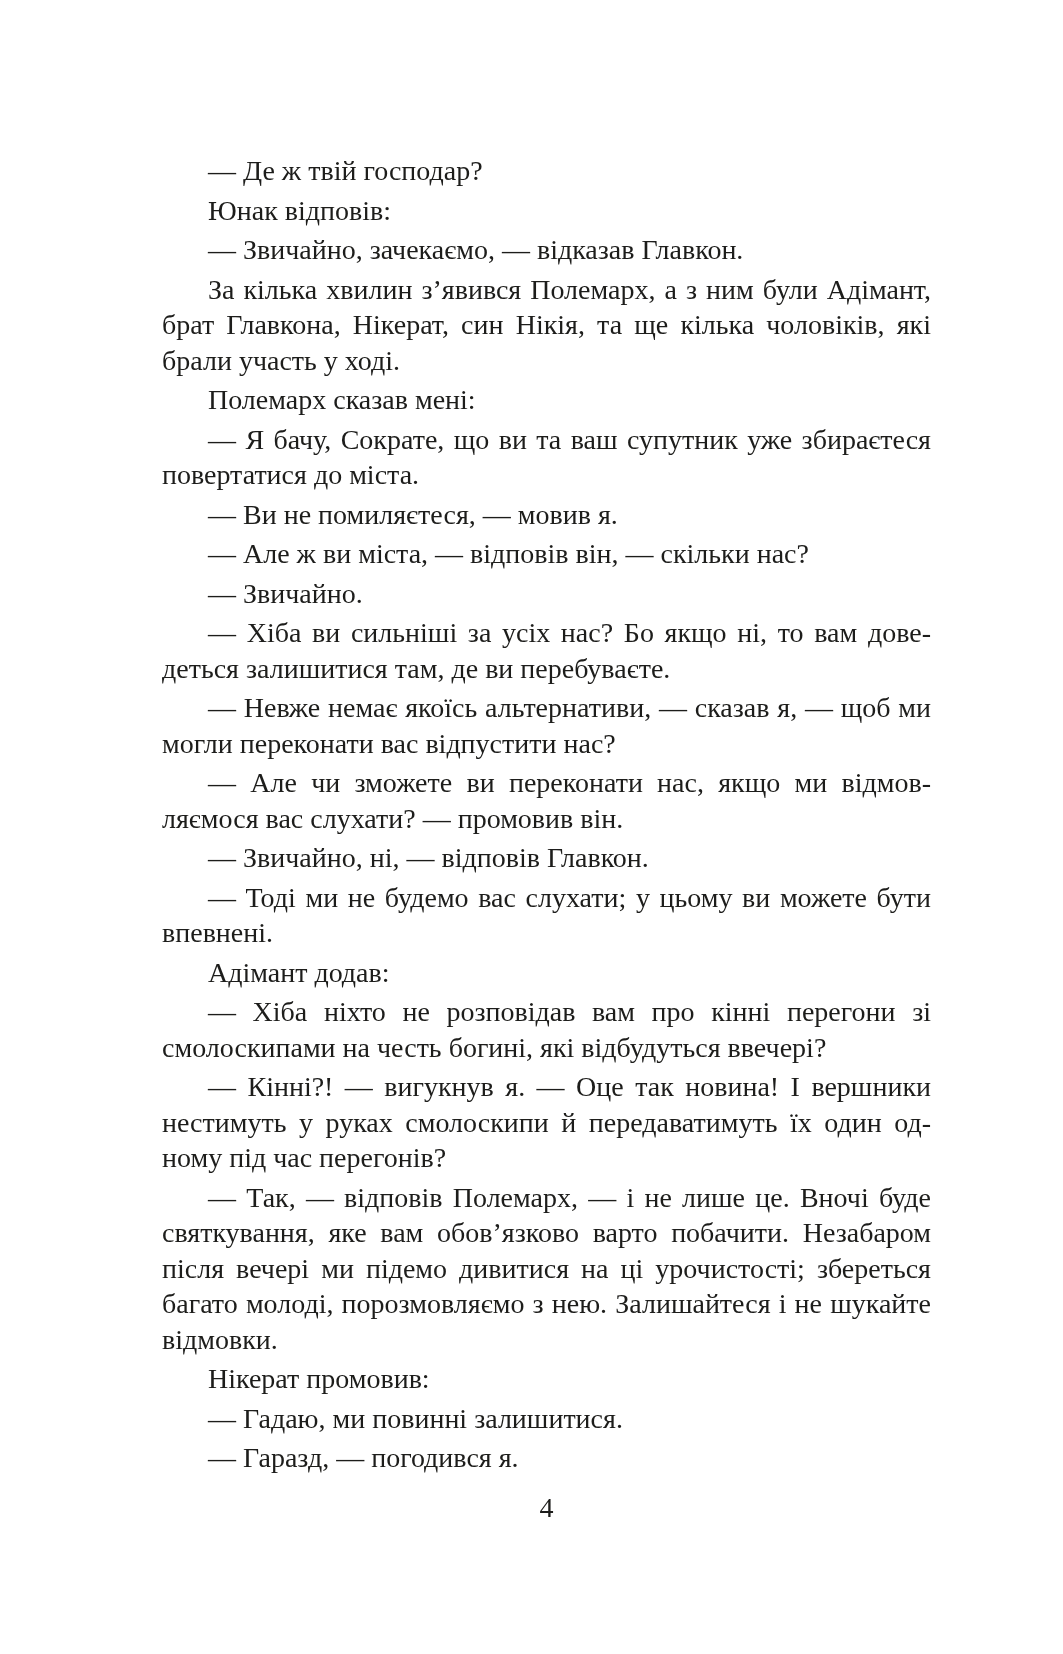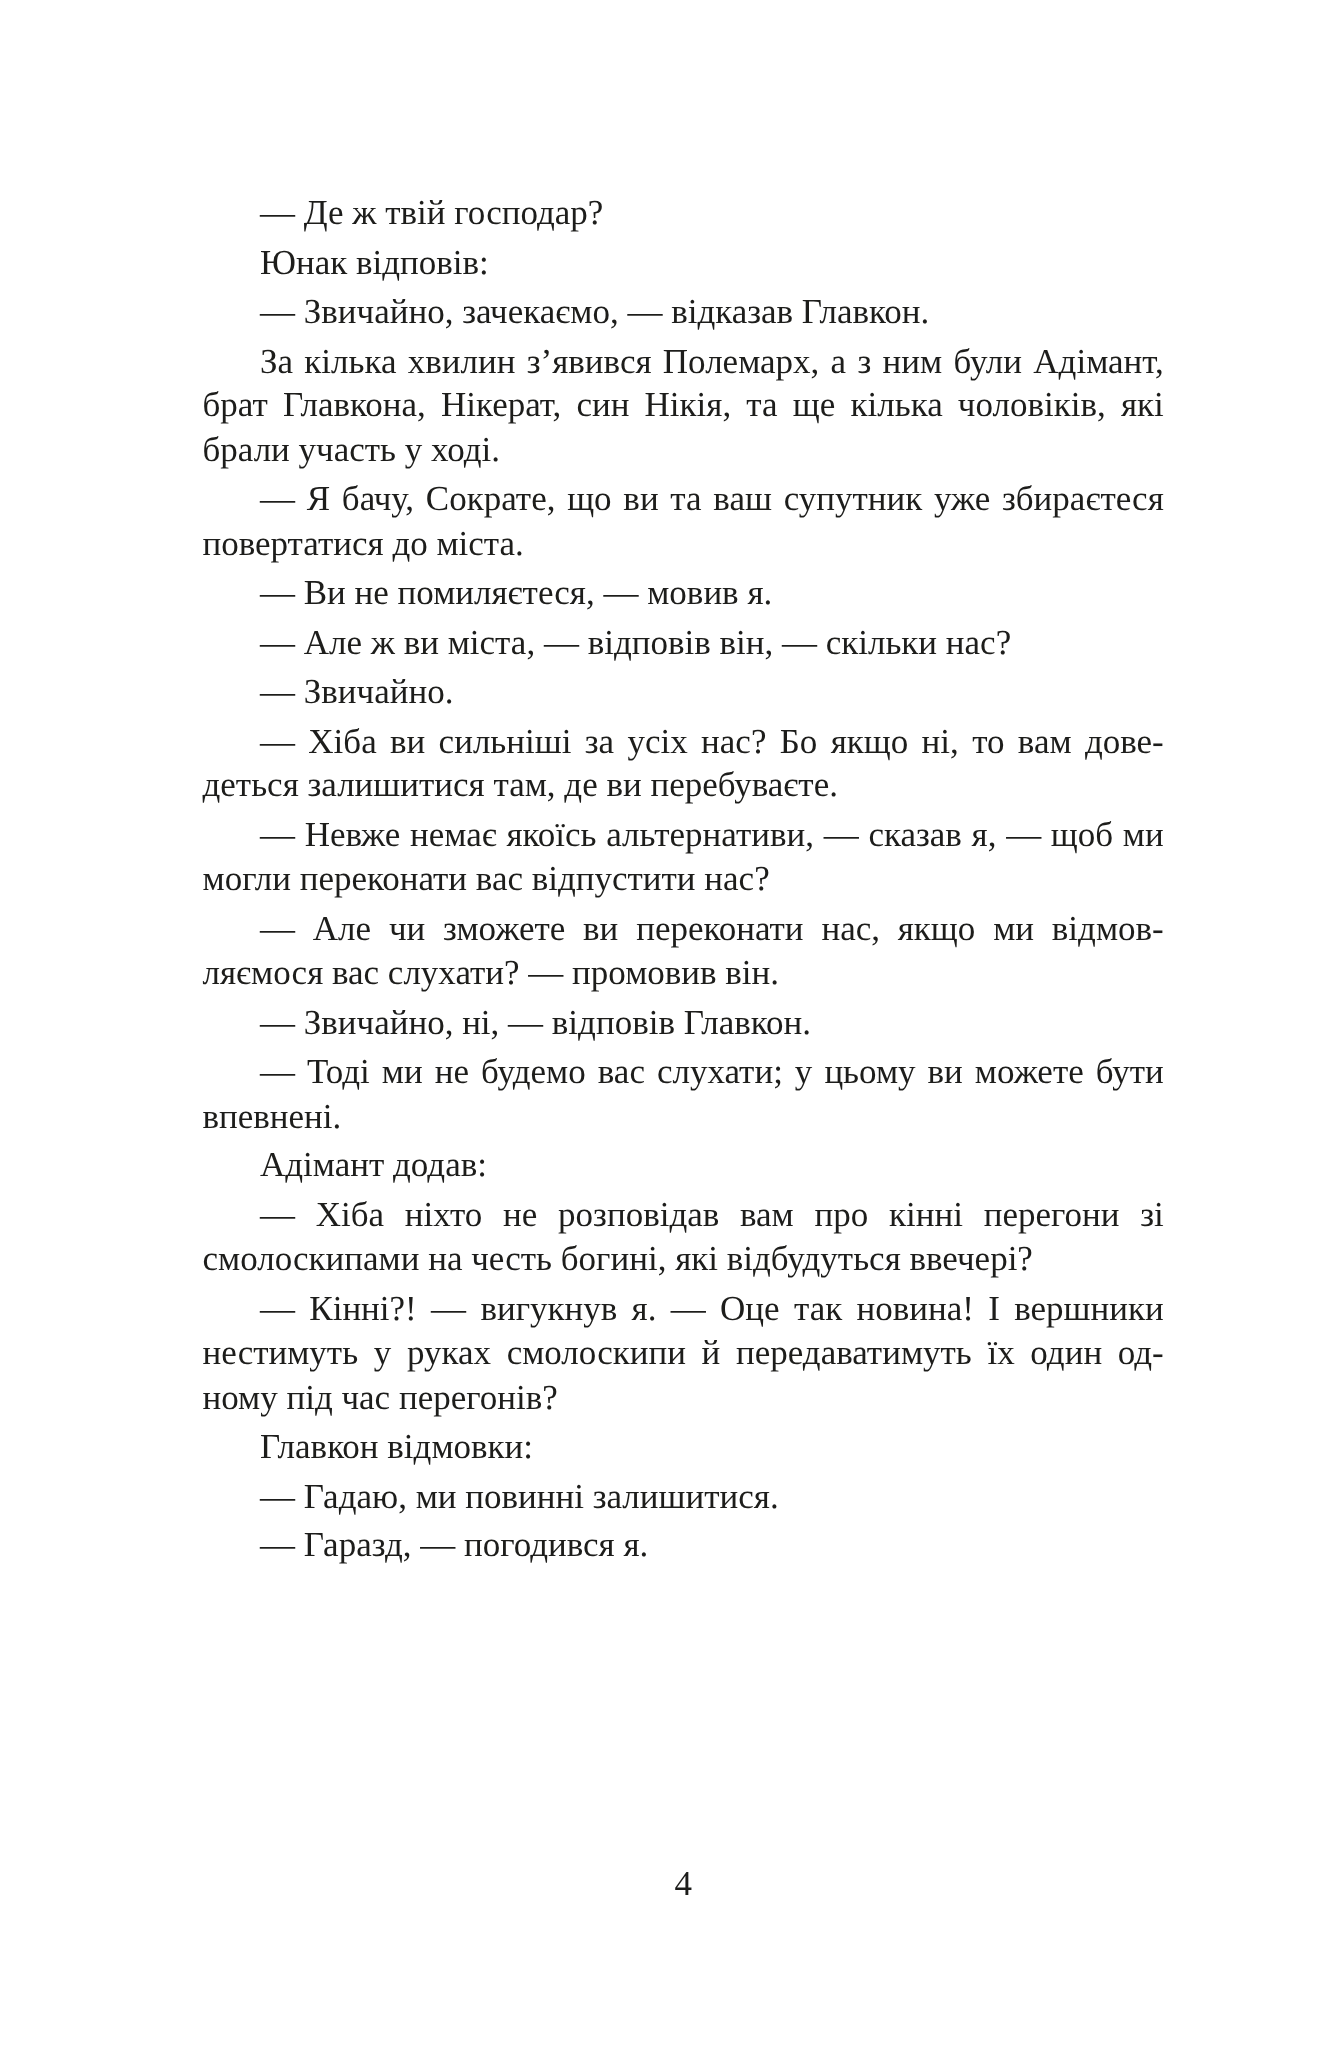--- a/index.html
+++ b/index.html
@@ -49,30 +49,32 @@
 </style>
 </head>
 <body>
 
 <div class="page">
   <main class="text-block">
       <p>— Де ж твій господар?</p>
       <p>Юнак відповів:</p>
       <p>— Звичайно, зачекаємо, — відказав Главкон.</p>
       <p>За кілька хвилин з’явився Полемарх, а з ним були Аді­мант, брат Главкона, Нікерат, син Нікія, та ще кілька чолові­ків, які брали участь у ході.</p>
+      <p>Полемарх сказав мені:</p>
       <p>— Я бачу, Сократе, що ви та ваш супутник уже збираєте­ся повертатися до міста.</p>
       <p>— Ви не помиляєтеся, — мовив я.</p>
       <p>— Але ж ви міста, — відповів він, — скільки нас?</p>
       <p>— Звичайно.</p>
       <p>— Хіба ви сильніші за усіх нас? Бо якщо ні, то вам дове­деться залишитися там, де ви перебуваєте.</p>
       <p>— Невже немає якоїсь альтернативи, — сказав я, — щоб ми могли переконати вас відпустити нас?</p>
       <p>— Але чи зможете ви переконати нас, якщо ми відмов­ляємося вас слухати? — промовив він.</p>
       <p>— Звичайно, ні, — відповів Главкон.</p>
       <p>— Тоді ми не будемо вас слухати; у цьому ви можете бути впевнені.</p>
       <p>Адімант додав:</p>
       <p>— Хіба ніхто не розповідав вам про кінні перегони зі смолоскипами на честь богині, які відбудуться ввечері?</p>
       <p>— Кінні?! — вигукнув я. — Оце так новина! І вершники нестимуть у руках смолоскипи й передаватимуть їх один од­ному під час перегонів?</p>
-      <p>Главкон відмовки:</p>
+      <p>— Так, — відповів Полемарх, — і не лише це. Вночі буде святкування, яке вам обов’язково варто побачити. Не­забаром після вечері ми підемо дивитися на ці урочистості; збереться багато молоді, порозмовляємо з нею. Залишайте­ся і не шукайте відмовки.</p>
+      <p>Нікерат промовив:</p>
       <p>— Гадаю, ми повинні залишитися.</p>
       <p>— Гаразд, — погодився я.</p>
     </main>
   <footer class="folio">4</footer>
 </div>
 
 </body></html>

